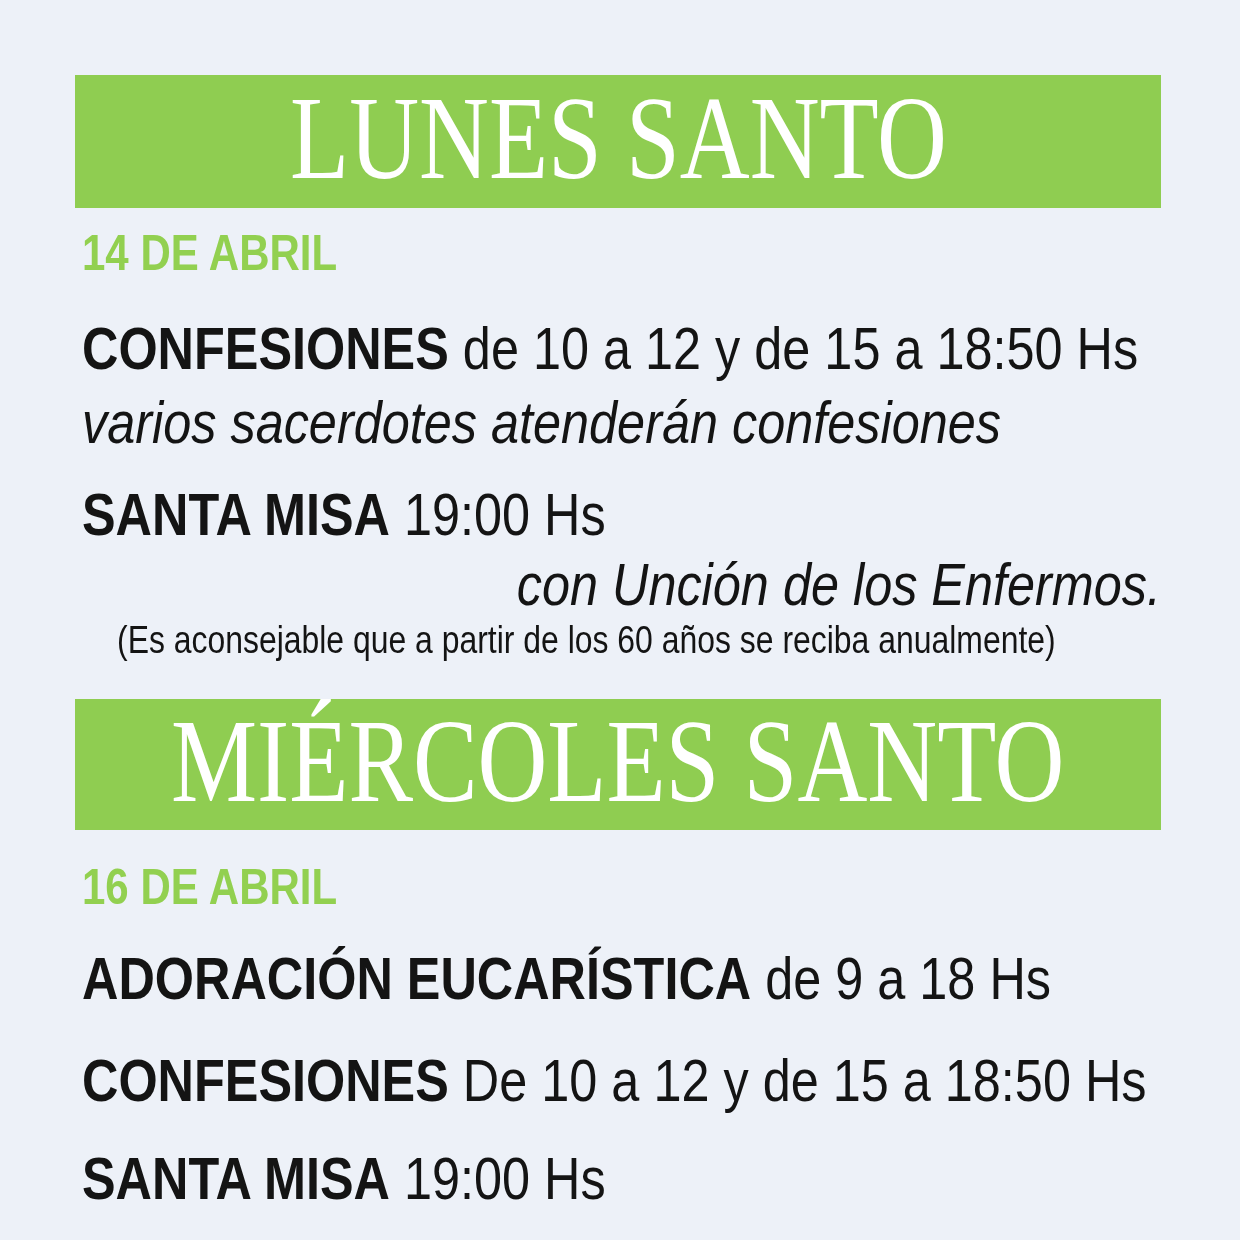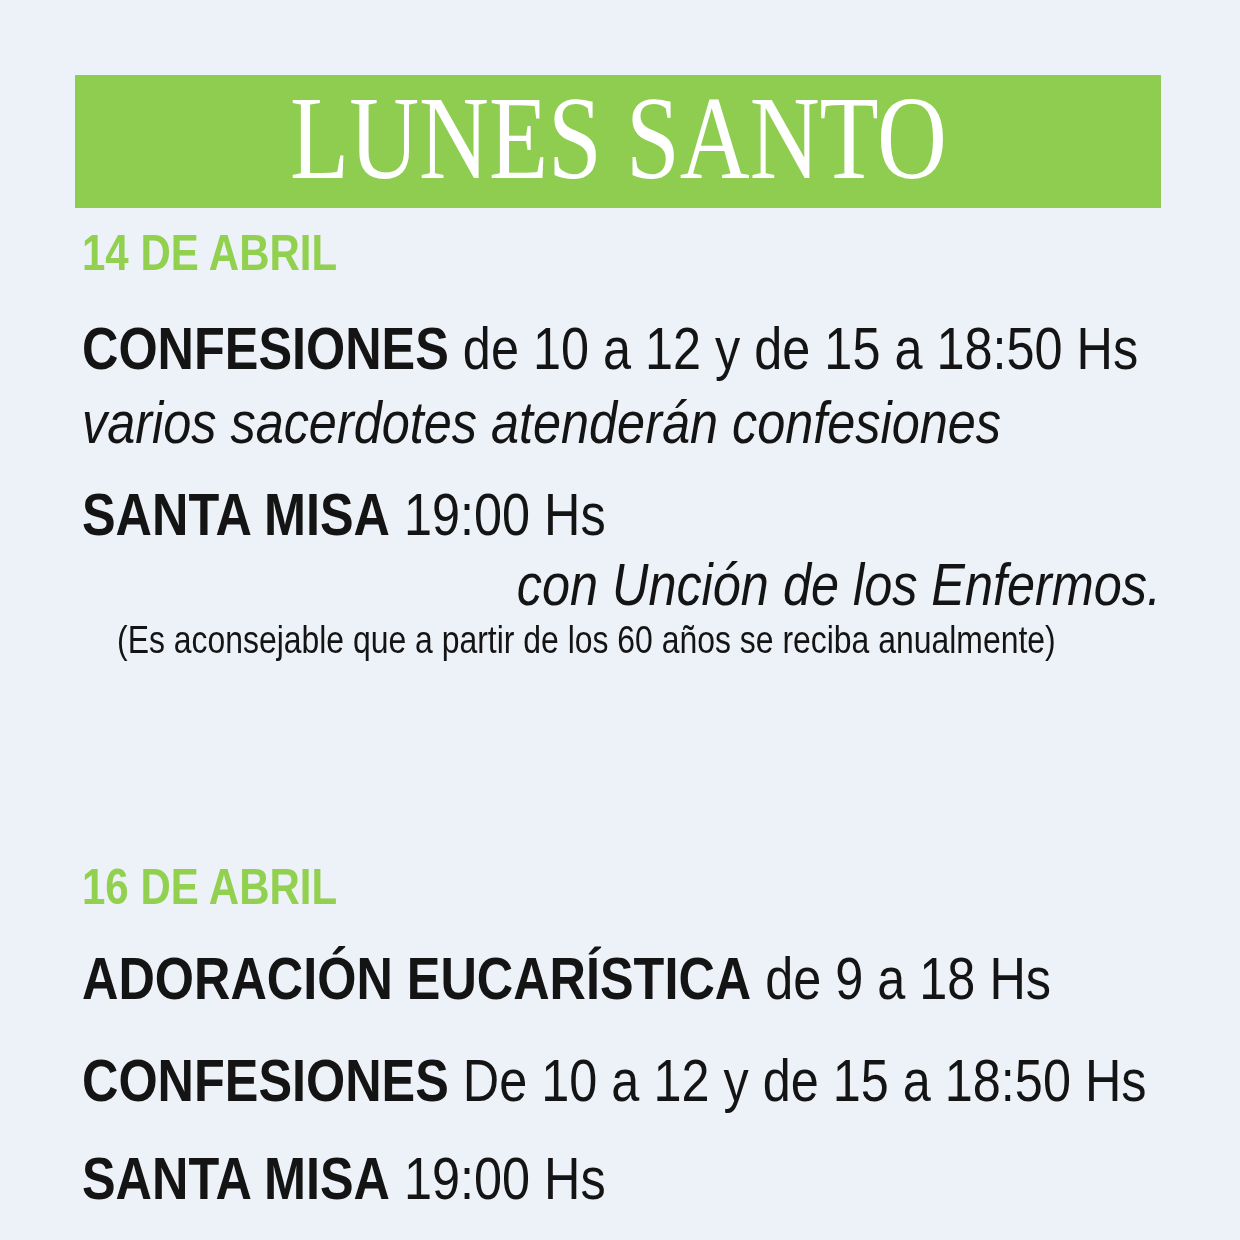--- a/index.html
+++ b/index.html
@@ -92,20 +92,23 @@
   <p class="line t-conf1"><b>CONFESIONES</b><span> de 10 a 12 y de 15 a 18:50 Hs</span></p>
 
   <p class="line italic t-note1">varios sacerdotes atenderán confesiones</p>
 
   <p class="line t-misa1"><b>SANTA MISA</b><span> 19:00 Hs</span></p>
 
   <p class="line italic right-line t-unc1">con Unción de los Enfermos.</p>
 
   <p class="line small-line t-foot1">(Es aconsejable que a partir de los 60 años se reciba anualmente)</p>
 
+  <div class="banner banner-miercoles">
+    <span class="banner-title">MIÉRCOLES SANTO</span>
+  </div>
 
   <p class="line date-line t-date2">16 DE ABRIL</p>
 
   <p class="line t-ador2"><b>ADORACIÓN EUCARÍSTICA</b><span> de 9 a 18 Hs</span></p>
 
   <p class="line t-conf2"><b>CONFESIONES</b><span> De 10 a 12 y de 15 a 18:50 Hs</span></p>
 
   <p class="line t-misa2"><b>SANTA MISA</b><span> 19:00 Hs</span></p>
 
 </div>

